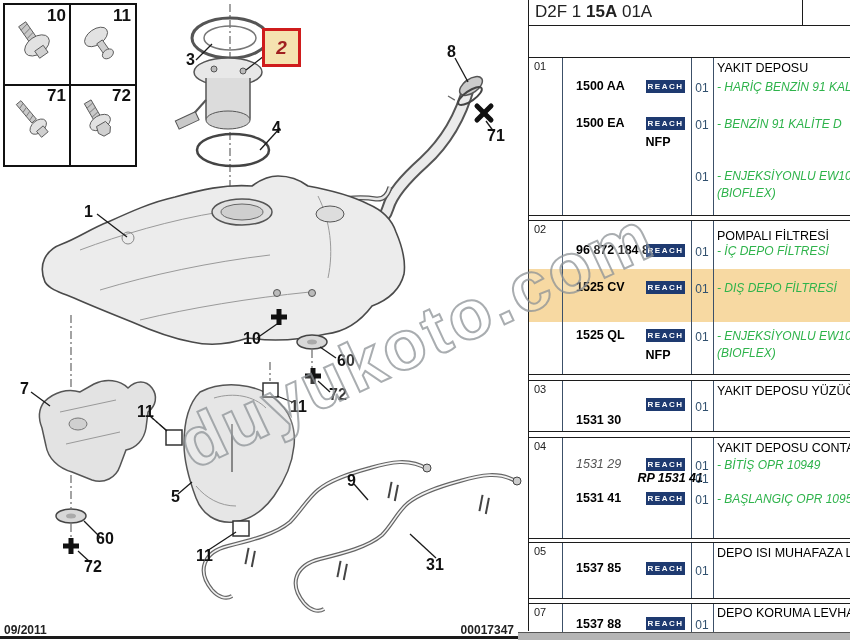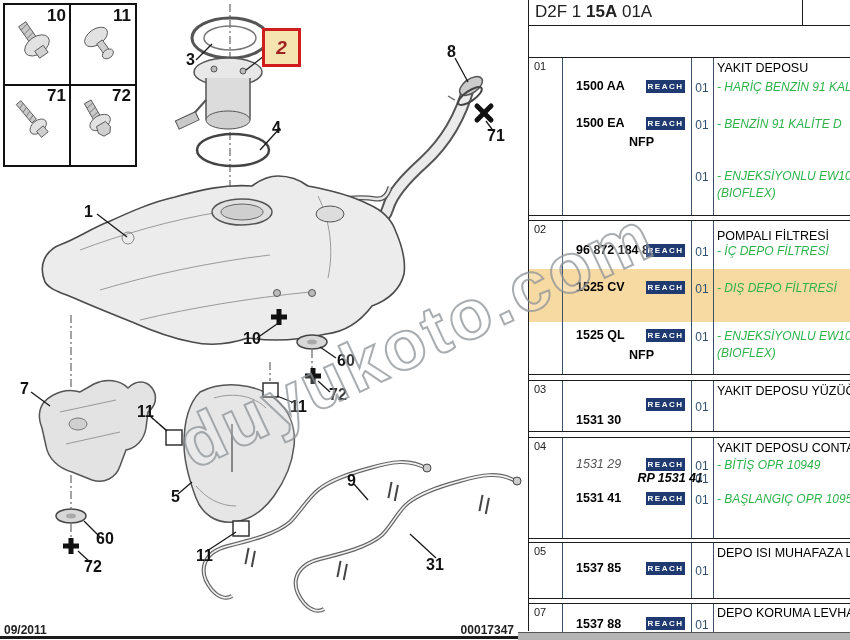--- a/index.html
+++ b/index.html
@@ -31,21 +31,21 @@
   .gnum{position:absolute;left:5px;top:2px;font-size:11px;color:#222;z-index:3;}
   .title{position:absolute;left:188px;font-size:12.5px;font-weight:normal;color:#000;white-space:nowrap;z-index:3;}
   .part{position:absolute;left:47px;font-size:12.5px;font-weight:bold;color:#000;white-space:nowrap;z-index:3;}
   .part.dim{font-weight:normal;font-style:italic;color:#555;}
   .rp{position:absolute;left:54px;width:120px;text-align:right;font-size:12.5px;font-weight:bold;
       font-style:italic;color:#000;z-index:3;}
   .reach{position:absolute;left:117px;width:39px;height:13px;background:#1e3a70;color:#fff;
          font-size:8px;font-weight:bold;letter-spacing:1.5px;text-align:center;line-height:13px;z-index:3;cursor:pointer;}
   .qty{position:absolute;left:162px;width:22px;text-align:center;font-size:12px;color:#31506e;z-index:3;}
   .desc{position:absolute;left:188px;font-size:12px;font-style:italic;color:#2eb34b;white-space:nowrap;z-index:3;}
-  .nfp{position:absolute;left:100px;width:58px;text-align:left;font-size:12.5px;font-weight:bold;color:#000;z-index:3;}
+  .nfp{position:absolute;left:100px;width:58px;text-align:center;font-size:12.5px;font-weight:bold;color:#000;z-index:3;}
   .hl{position:absolute;left:0;width:321px;background:#f7d9a2;z-index:1;}
   
   .f-date{position:absolute;left:4px;top:623px;font-size:12px;font-weight:bold;color:#222;}
   .f-doc{position:absolute;left:440px;top:623px;width:74px;text-align:right;font-size:12px;font-weight:bold;color:#222;}
   .f-line{position:absolute;left:0;top:636px;width:518px;height:3px;background:#1a1a1a;}
   .f-grey{position:absolute;left:518px;top:632px;width:332px;height:8px;background:#b5b5b5;border-top:1px solid #555;}
   svg .lead{stroke:#1a1a1a;stroke-width:1.3;}
 </style>
 </head>
 <body>

